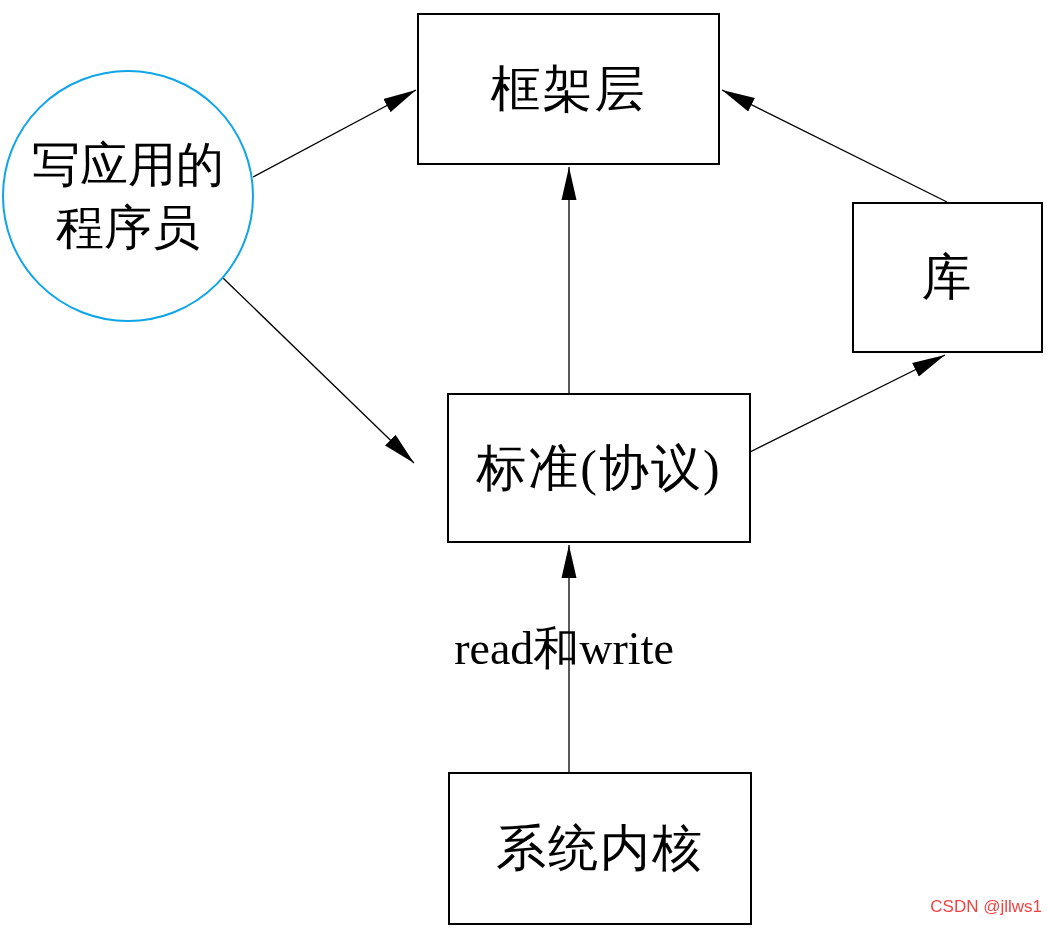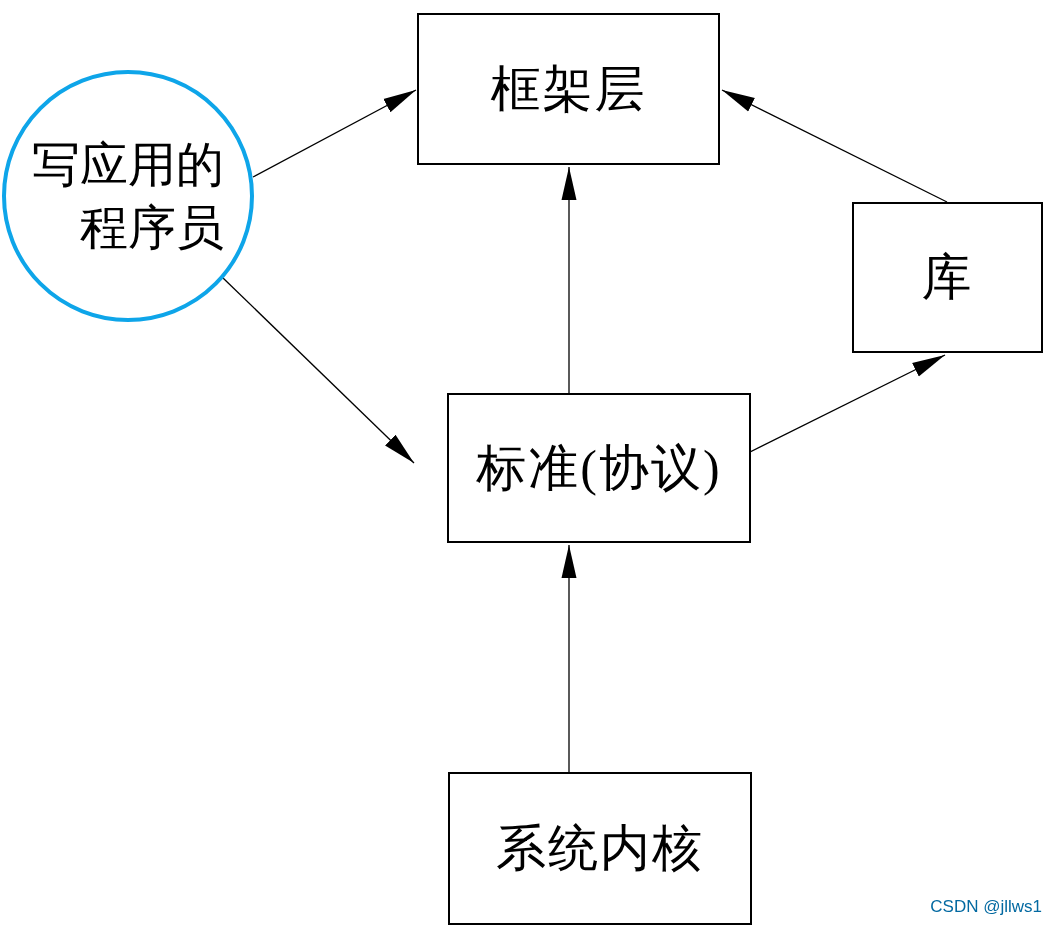--- a/index.html
+++ b/index.html
@@ -33,26 +33,25 @@
     background: #ffffff;
     z-index: 2;
     text-align: center;
   }
   .rect-node {
     border: 2px solid #000000;
     font-size: 50px;
     letter-spacing: 2px;
   }
   .circle-node {
-    border: 4px solid #0ea5e9;
+    border: 2px solid #0ea5e9;
     border-radius: 50%;
     font-size: 48px;
     line-height: 1.32;
     white-space: pre-line;
-    text-align: right;
   }
   #node-framework { left: 417px; top: 13px;  width: 303px; height: 152px; }
   #node-library   { left: 852px; top: 202px; width: 191px; height: 151px; }
   #node-standard  { left: 416px; top: 393px; width: 304px; height: 150px; margin-left: 31px; }
   #node-kernel    { left: 416px; top: 772px; width: 304px; height: 153px; margin-left: 32px; }
   #node-programmer{ left: 2px;   top: 70px;  width: 252px; height: 252px; }
   #edge-label-readwrite {
     position: absolute;
     left: 374px;
     top: 618px;
@@ -61,21 +60,21 @@
     font-size: 46px;
     z-index: 3;
     background: transparent;
   }
   #watermark {
     position: absolute;
     right: 5px;
     top: 897px;
     font-family: "Liberation Sans", "DejaVu Sans", sans-serif;
     font-size: 17px;
-    color: #0369a1;
+    color: #ef4444;
     z-index: 4;
   }
 </style>
 </head>
 <body>
 
 <div id="canvas">
 
   <svg id="edges" viewBox="0 0 1047 929" xmlns="http://www.w3.org/2000/svg">
     <defs>
@@ -105,16 +104,17 @@
   </div>
 
   <div id="node-standard" class="node rect-node">
     <span>标准(协议)</span>
   </div>
 
   <div id="node-kernel" class="node rect-node">
     <span>系统内核</span>
   </div>
 
+  <div id="edge-label-readwrite">read和write</div>
 
   <div id="watermark">CSDN @jllws1</div>
 
 </div>
 
 </body></html>

